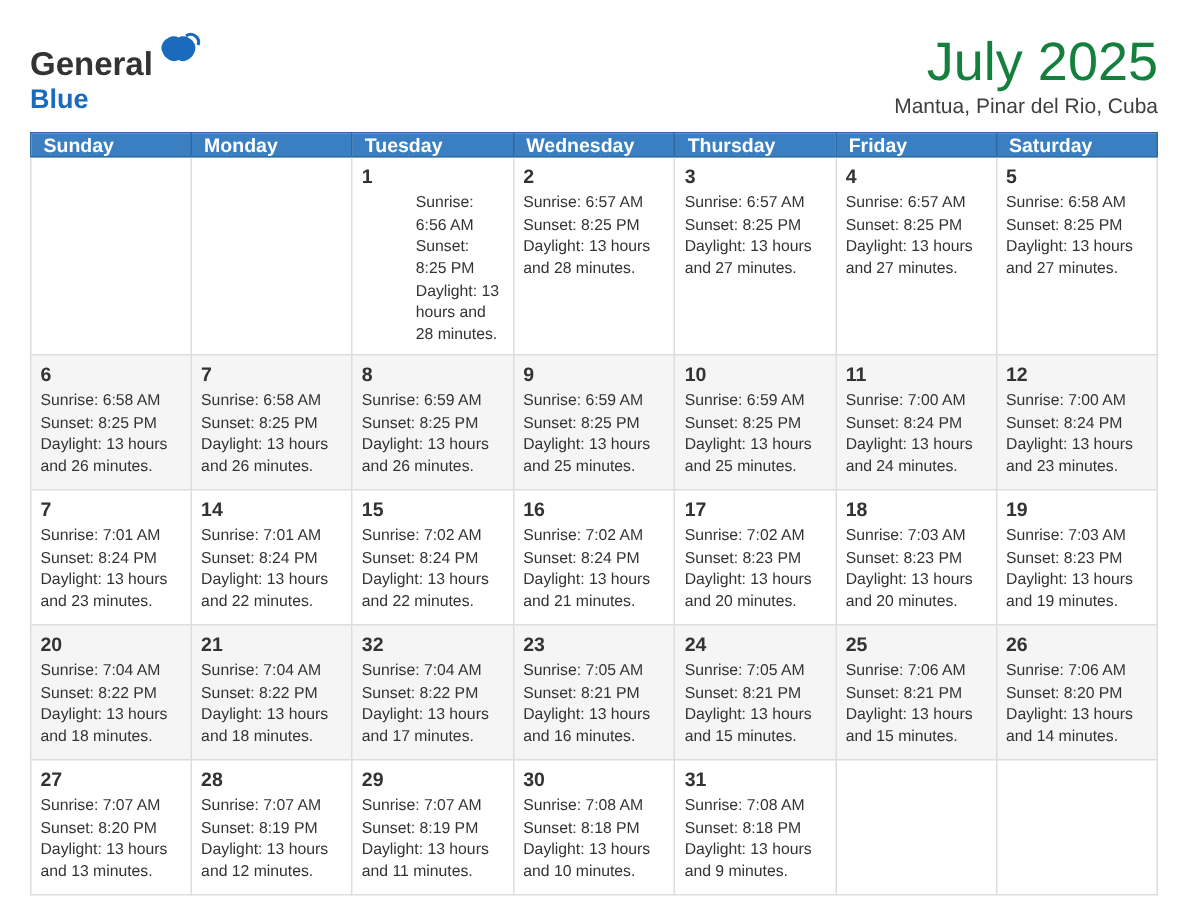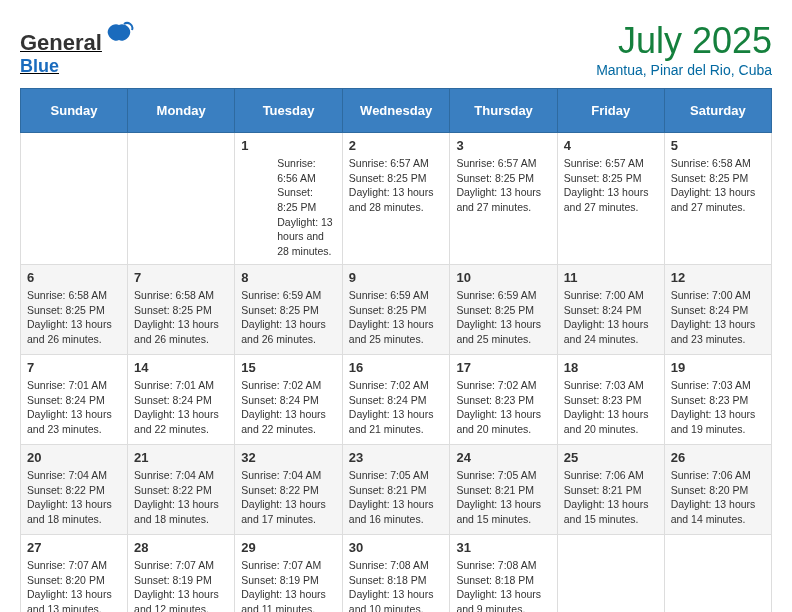--- a/index.html
+++ b/index.html
@@ -12,21 +12,20 @@
     }
     .header {
       display: flex;
       justify-content: space-between;
       align-items: flex-start;
       margin-bottom: 10px;
     }
     .logo {
       display: flex;
       align-items: center;
-      text-decoration: underline;
     }
     .logo-text-general {
       font-size: 22px;
       font-weight: bold;
       color: #333;
     }
     .logo-text-blue {
       font-size: 18px;
       font-weight: bold;
       color: #1a6bbd;
@@ -39,32 +38,32 @@
     .title-block {
       text-align: right;
     }
     .month-title {
       font-size: 36px;
       color: #15803d;
       font-weight: normal;
     }
     .location {
       font-size: 14px;
-      color: #0369a1;
+      color: #404040;
     }
     .calendar {
       width: 100%;
       border-collapse: collapse;
       border: 1px solid #ccc;
     }
     .calendar th {
       background: #3a7fc1;
       color: #fff;
-      text-align: center;
-      padding: 14px 8px;
+      text-align: left;
+      padding: 0 8px;
       font-size: 13px;
       font-weight: bold;
       border: 1px solid #2e6aa0;
     }
     .calendar td {
       width: 108px;
       vertical-align: top;
       padding: 5px 6px;
       border: 1px solid #ddd;
       font-size: 11px;

